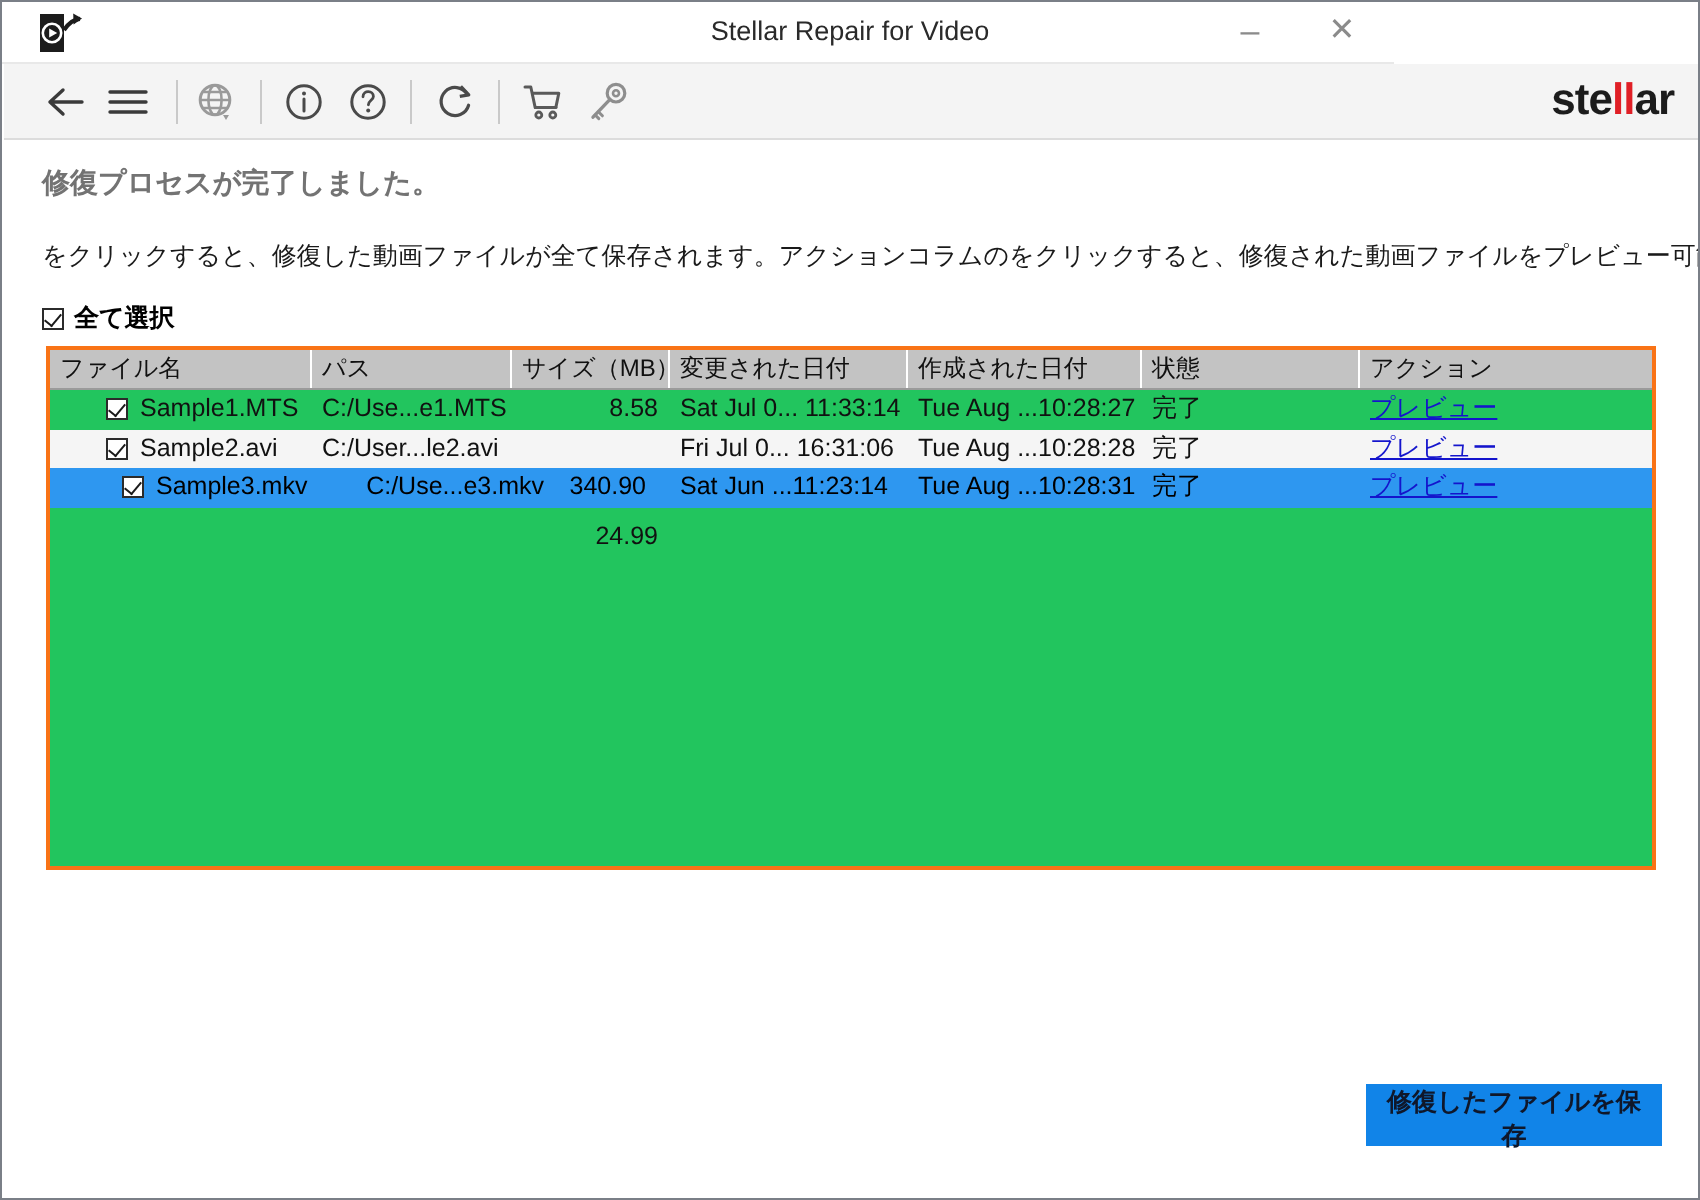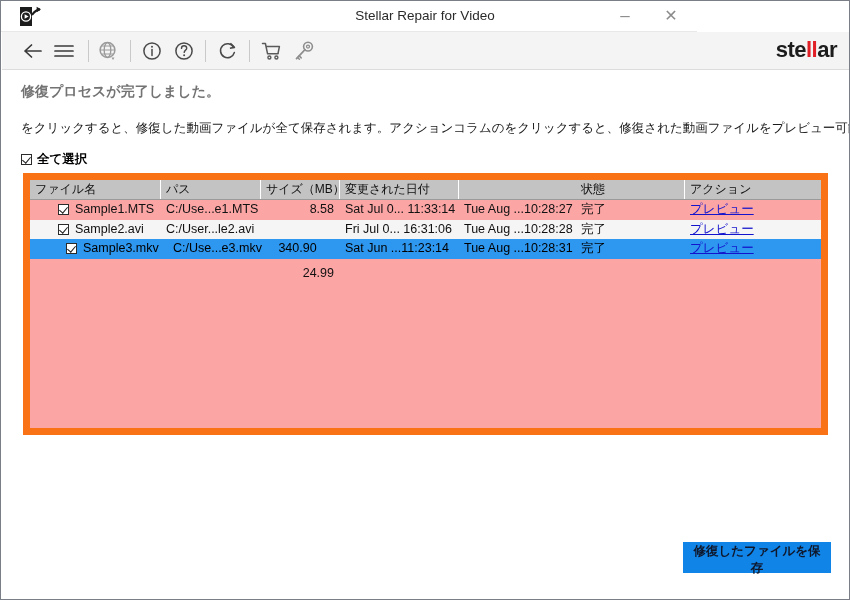--- a/index.html
+++ b/index.html
@@ -142,22 +142,22 @@
     border-width: 0 1.4px 1.4px 0;
     transform: rotate(40deg);
   }
 
   
   .table-wrap {
     position: absolute;
     left: 22px; top: 172px;
     width: 805px;
     height: 262px;
-    border: 7px solid #f97316;
-    background: #fca5a5;
+    border: 2px solid #f97316;
+    background: #22c55e;
     box-sizing: border-box;
     overflow: hidden;
   }
   .thead {
     position: relative;
     height: 19px;
     background: #c3c3c3;
     border-bottom: 1px solid #9a9a9a;
   }
   .th {
@@ -310,20 +310,21 @@
     <span class="cbx checked"></span>
     <span>全て選択</span>
   </div>
 
   <div class="table-wrap">
     <div class="thead" id="thead">
         <div class="th" style="left: 0px; width: 131px;">ファイル名</div>
         <div class="th" style="left: 131px; width: 100px;">パス</div>
         <div class="th" style="left: 231px; width: 79px;">サイズ（MB）</div>
         <div class="th" style="left: 310px; width: 119px;">変更された日付</div>
+        <div class="th" style="left: 429px; width: 117px;">作成された日付</div>
         <div class="th" style="left: 546px; width: 109px;">状態</div>
         <div class="th" style="left: 655px; width: 148px;">アクション</div>
       </div>
     <div class="rows" id="tbody">
         <div class="row">
           <div class="cell cell-file" style="left: 0px; width: 131px;">
             <span class="cbx checked"></span>
             <span>Sample1.MTS</span>
           </div>
           <div class="cell" style="left: 131px; width: 100px;">C:/Use...e1.MTS</div>
@@ -343,22 +344,22 @@
           <div class="cell" style="left: 310px; width: 119px;">Fri Jul 0... 16:31:06</div>
           <div class="cell" style="left: 429px; width: 117px;">Tue Aug ...10:28:28</div>
           <div class="cell" style="left: 546px; width: 109px;">完了</div>
           <div class="cell" style="left: 655px; width: 148px;"><span class="link">プレビュー</span></div>
         </div>
         <div class="row sel">
           <div class="cell cell-file" style="left: 8px; width: 131px;">
             <span class="cbx checked"></span>
             <span>Sample3.mkv</span>
           </div>
-          <div class="cell" style="left: 138px; width: 100px;">C:/Use...e3.mkv</div>
-          <div class="cell num" style="left: 231px; width: 79px; text-align: center;">340.90</div>
+          <div class="cell" style="left: 147px; width: 100px; text-align: right;">C:/Use...e3.mkv</div>
+          <div class="cell num" style="left: 225px; width: 79px;">340.90</div>
           <div class="cell" style="left: 310px; width: 119px;">Sat Jun ...11:23:14</div>
           <div class="cell" style="left: 429px; width: 117px;">Tue Aug ...10:28:31</div>
           <div class="cell" style="left: 546px; width: 109px;">完了</div>
           <div class="cell" style="left: 655px; width: 148px;"><span class="link">プレビュー</span></div>
         </div>
       </div>
   </div>
 
   <button class="save-btn">修復したファイルを保存</button>
 </div>

